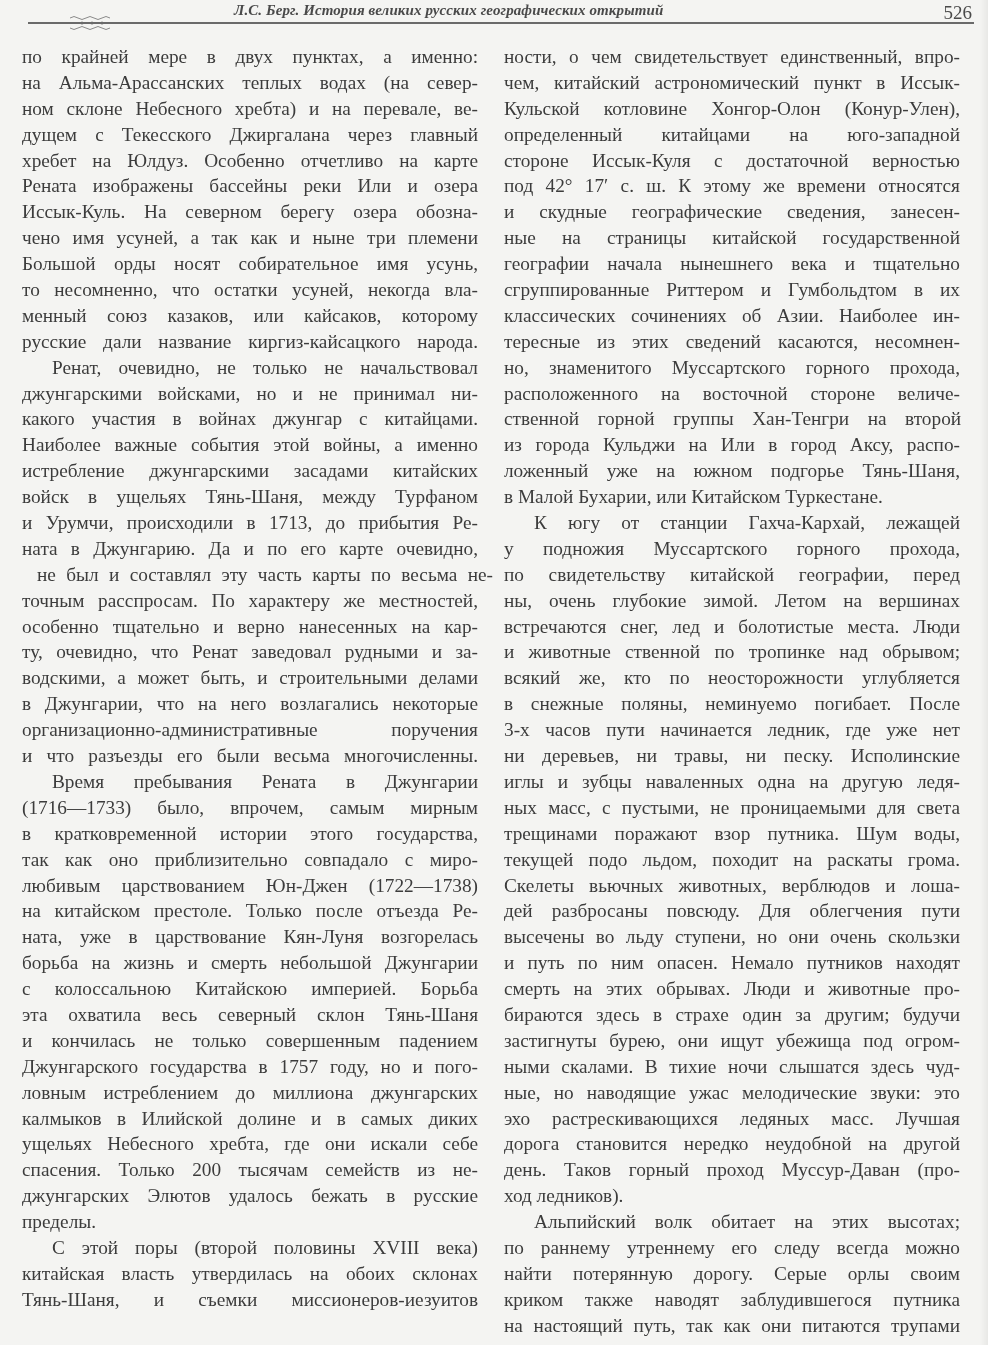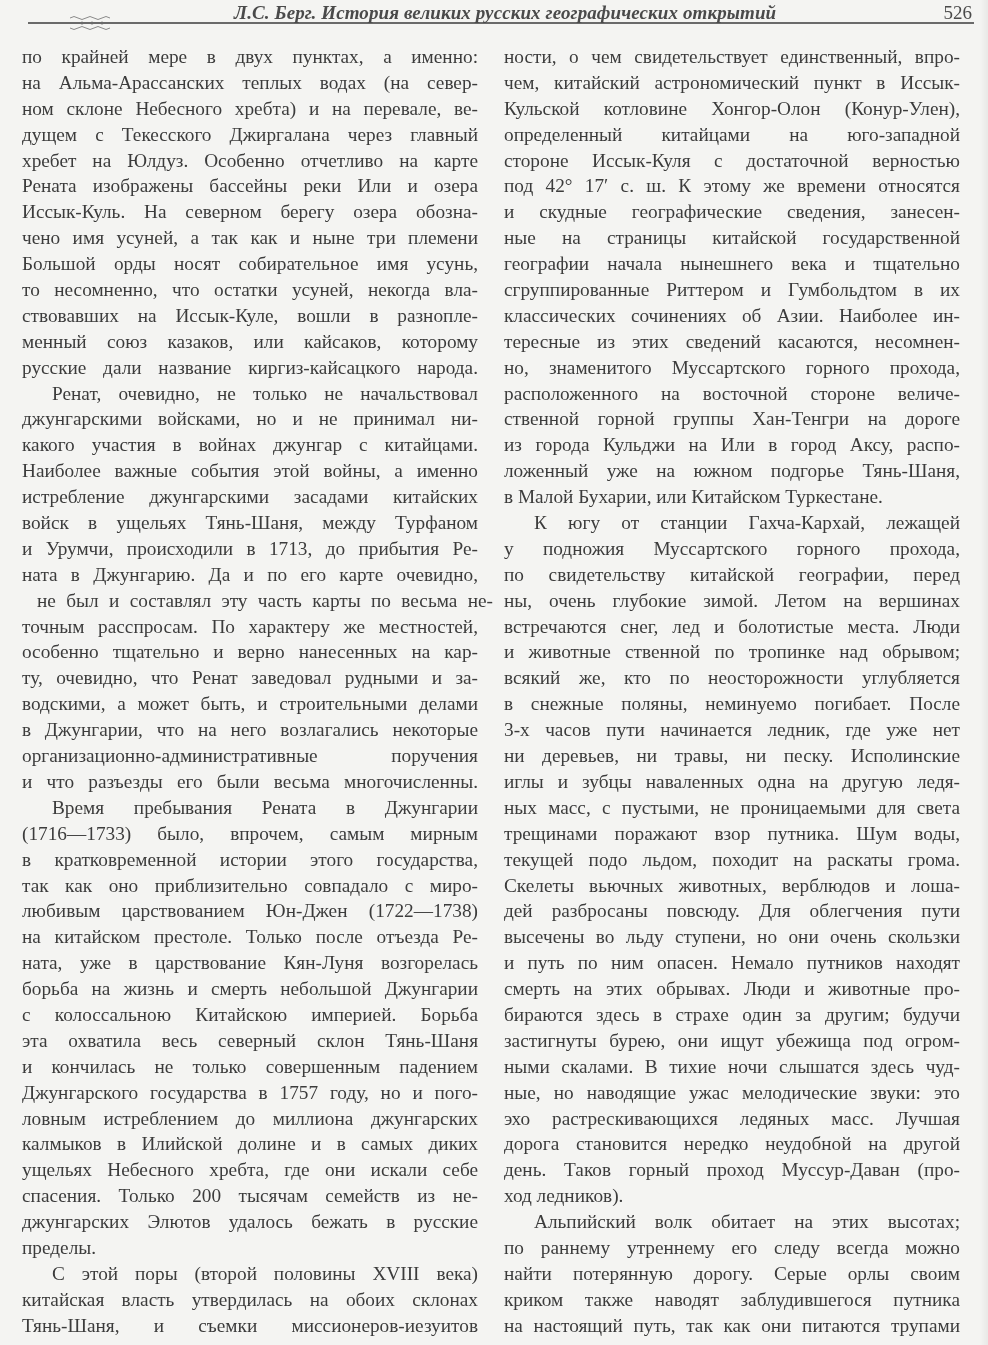--- a/index.html
+++ b/index.html
@@ -9,21 +9,21 @@
       color: #3a3a3a;
       font-family: "Liberation Serif", "DejaVu Serif", serif;
       position: relative;
     }
     .page-header {
       position: absolute; left: 0; top: 0; width: 988px; height: 30px;
     }
     .header-title {
       position: absolute; left: 234px; top: 2px;
       font-style: italic; font-weight: bold;
-      font-size: 19px; color: #4a4a4a;
+      font-size: 15px; color: #4a4a4a;
       letter-spacing: 0.1px;
       white-space: nowrap;
     }
     .page-number {
       position: absolute; right: 16px; top: 2px;
       font-size: 19px; color: #4a4a4a;
     }
     .header-rule {
       position: absolute; left: 28px; top: 22px; width: 946px; height: 2px;
       background: #6a6a6a;
@@ -71,21 +71,20 @@
     <span class="line" style="word-spacing: 14.7522px;">по крайней мере в двух пунктах, а именно:</span>
     <span class="line" style="word-spacing: 13.1094px;">на Альма-Арассанских теплых водах (на север-</span>
     <span class="line" style="word-spacing: 7.94643px;">ном склоне Небесного хребта) и на перевале, ве-</span>
     <span class="line" style="word-spacing: 13.2594px;">дущем с Текесского Джиргалана через главный</span>
     <span class="line" style="word-spacing: 11.1302px;">хребет на Юлдуз. Особенно отчетливо на карте</span>
     <span class="line" style="word-spacing: 11.3542px;">Рената изображены бассейны реки Или и озера</span>
     <span class="line" style="word-spacing: 13.9938px;">Иссык-Куль. На северном берегу озера обозна-</span>
     <span class="line" style="word-spacing: 7.58681px;">чено имя усуней, а так как и ныне три племени</span>
     <span class="line" style="word-spacing: 13.4094px;">Большой орды носят собирательное имя усунь,</span>
     <span class="line" style="word-spacing: 9.60156px;">то несомненно, что остатки усуней, некогда вла-</span>
-    <span class="line" style="word-spacing: 13.9844px;">ствовавших на Иссык-Куле, вошли в разнопле-</span>
     <span class="line" style="word-spacing: 15.4781px;">менный союз казаков, или кайсаков, которому</span>
     <span class="line" style="word-spacing: 11.9141px;">русские дали название киргиз-кайсацкого народа.</span>
     <span class="line indent" style="word-spacing: 12.3562px;">Ренат, очевидно, не только не начальствовал</span>
     <span class="line" style="word-spacing: 11.1823px;">джунгарскими войсками, но и не принимал ни-</span>
     <span class="line" style="word-spacing: 12.0885px;">какого участия в войнах джунгар с китайцами.</span>
     <span class="line" style="word-spacing: 8.97656px;">Наиболее важные события этой войны, а именно</span>
     <span class="line" style="word-spacing: 19.8698px;">истребление джунгарскими засадами китайских</span>
     <span class="line" style="word-spacing: 14.4062px;">войск в ущельях Тянь-Шаня, между Турфаном</span>
     <span class="line" style="word-spacing: 8.54911px;">и Урумчи, происходили в 1713, до прибытия Ре-</span>
     <span class="line" style="word-spacing: 8.45312px;">ната в Джунгарию. Да и по его карте очевидно,</span>
@@ -127,21 +126,21 @@
     <span class="line" style="word-spacing: 18.7109px;">стороне Иссык-Куля с достаточной верностью</span>
     <span class="line" style="word-spacing: 7.48264px;">под 42° 17′ с. ш. К этому же времени относятся</span>
     <span class="line" style="word-spacing: 20.0508px;">и скудные географические сведения, занесен-</span>
     <span class="line" style="word-spacing: 21.2812px;">ные на страницы китайской государственной</span>
     <span class="line" style="word-spacing: 13.3906px;">географии начала нынешнего века и тщательно</span>
     <span class="line" style="word-spacing: 12.1188px;">сгруппированные Риттером и Гумбольдтом в их</span>
     <span class="line" style="word-spacing: 10.4625px;">классических сочинениях об Азии. Наиболее ин-</span>
     <span class="line" style="word-spacing: 12.2031px;">тересные из этих сведений касаются, несомнен-</span>
     <span class="line" style="word-spacing: 15.3008px;">но, знаменитого Муссартского горного прохода,</span>
     <span class="line" style="word-spacing: 17.9961px;">расположенного на восточной стороне величе-</span>
-    <span class="line" style="word-spacing: 13.6844px;">ственной горной группы Хан-Тенгри на дороге</span>
+    <span class="line" style="word-spacing: 13.6844px;">ственной горной группы Хан-Тенгри на второй</span>
     <span class="line" style="word-spacing: 8.62891px;">из города Кульджи на Или в город Аксу, распо-</span>
     <span class="line" style="word-spacing: 13.5813px;">ложенный уже на южном подгорье Тянь-Шаня,</span>
     <span class="line last">в Малой Бухарии, или Китайском Туркестане.</span>
     <span class="line indent" style="word-spacing: 16.3938px;">К югу от станции Гахча-Кархай, лежащей</span>
     <span class="line" style="word-spacing: 24.4805px;">у подножия Муссартского горного прохода,</span>
     <span class="line" style="word-spacing: 19.8164px;">по свидетельству китайской географии, перед</span>
     <span class="line" style="word-spacing: 12.1693px;">ны, очень глубокие зимой. Летом на вершинах</span>
     <span class="line" style="word-spacing: 9.11458px;">встречаются снег, лед и болотистые места. Люди</span>
     <span class="line" style="word-spacing: 8.89583px;">и животные ственной по тропинке над обрывом;</span>
     <span class="line" style="word-spacing: 13.7719px;">всякий же, кто по неосторожности углубляется</span>

